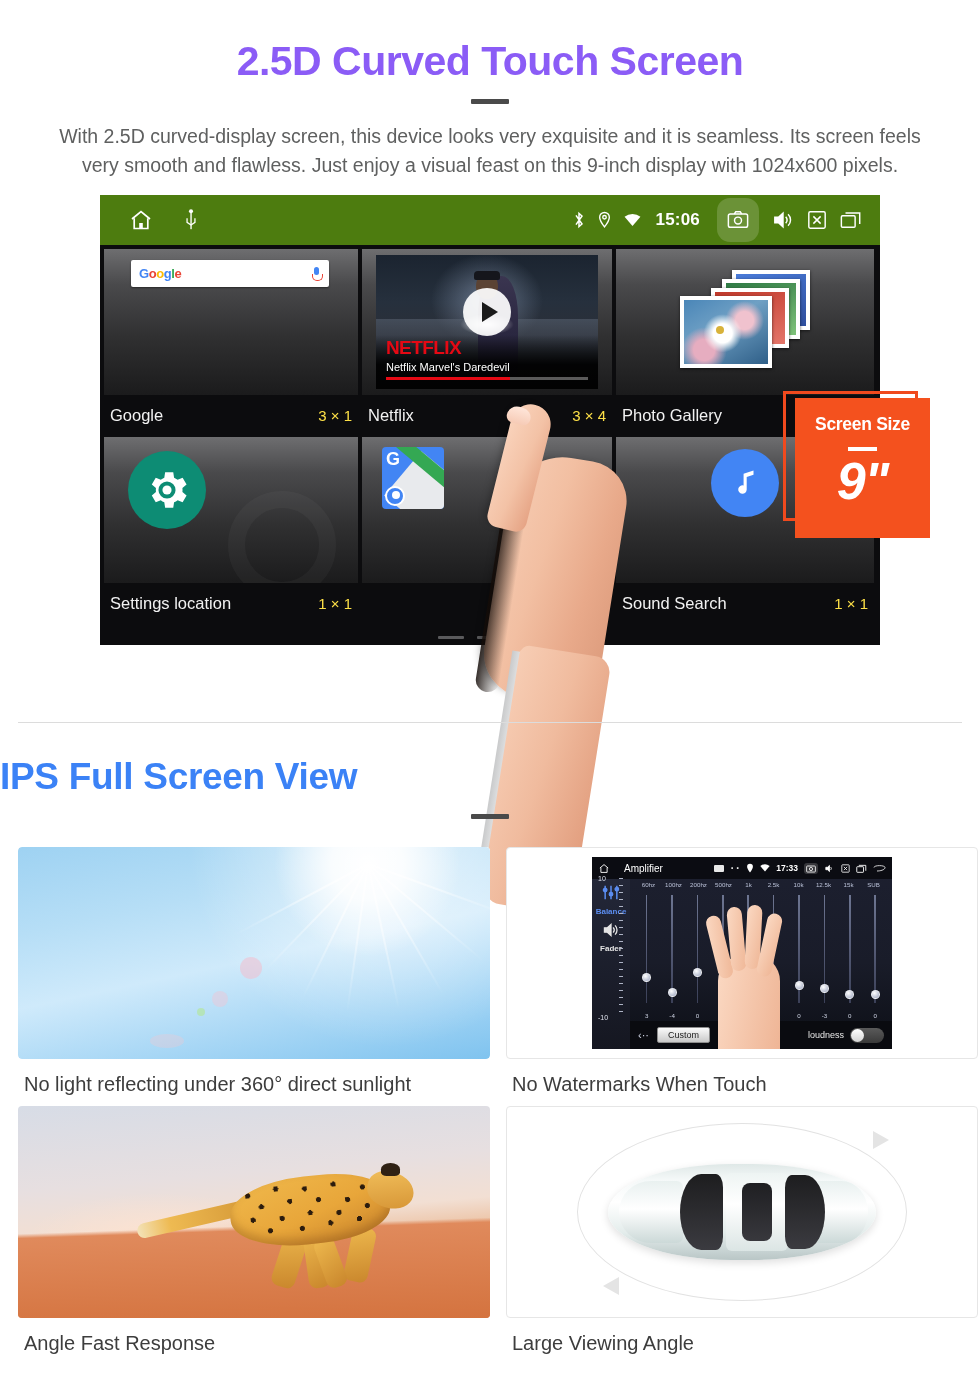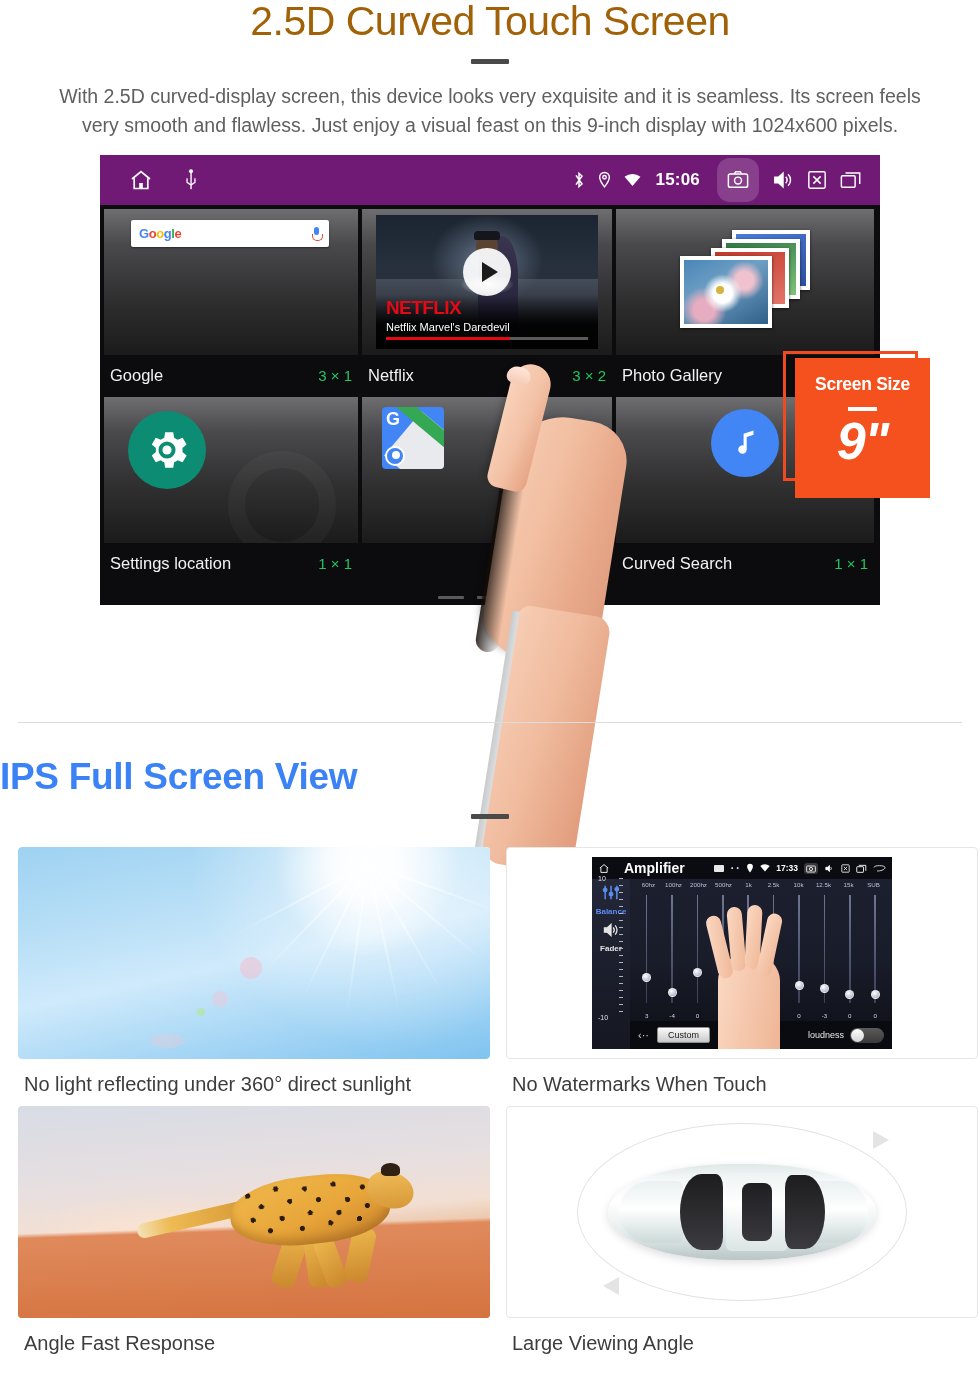--- a/index.html
+++ b/index.html
@@ -10,23 +10,24 @@
     color:#3a3a3a;
     position:relative;
     overflow:hidden;
   }
 
   
   .sec1{ position:relative; width:980px; }
   .h1{
     text-align:center;
     font-size:41px;
-    font-weight:normal;
-    color:#a16207;
+    font-weight:bold;
+    color:#8b5cf6;
     letter-spacing:-0.5px;
+    padding-top:40px;
     line-height:1.05;
   }
   .rule{
     width:38px; height:5px; background:#4a4a4a;
     margin:16px auto 0 auto; border-radius:1px;
   }
   .lede{
     width:870px; margin:18px auto 0 auto;
     text-align:center; font-size:19.5px; line-height:1.5;
     color:#5f6060; font-weight:400;
@@ -36,21 +37,21 @@
   .devwrap{ position:relative; width:980px; height:505px; margin-top:14px; }
   .android{
     position:absolute; left:100px; top:0px;
     width:780px; height:450px;
     background:#0c0c0e;
     overflow:hidden;
   }
   
   .statusbar{
     position:absolute; left:0; top:0; width:100%; height:50px;
-    background:#701a75;
+    background:#4d7c0f;
     display:flex; align-items:center;
   }
   .sb-left{ display:flex; align-items:center; gap:30px; padding-left:28px; }
   .sb-right{
     margin-left:auto; display:flex; align-items:center;
     gap:13px; padding-right:18px;
   }
   .sbicon{ display:inline-flex; align-items:center; justify-content:center; color:#fff; }
   .sbtime{ color:#ffffff; font-size:17px; font-weight:bold; letter-spacing:0.2px; margin:0 4px 0 2px;}
   .sb-hl{
@@ -72,21 +73,21 @@
   .tile{
     position:relative; width:100%; height:146px;
     background:linear-gradient(180deg,#6e6e70 0%,#4a4a4c 24%,#303031 60%,#1b1b1c 100%);
     overflow:hidden;
   }
   .tilebar{
     display:flex; align-items:center; justify-content:space-between;
     padding:6px 6px 0 6px; height:36px;
   }
   .tname{ color:#f2f2f2; font-size:16.5px; }
-  .tsize{ color:#22c55e; font-size:15px; }
+  .tsize{ color:#fde047; font-size:15px; }
 
   
   .gbox{
     position:absolute; left:27px; top:11px; width:198px; height:27px;
     background:#ffffff; border-radius:2px;
     box-shadow:0 1px 2px rgba(0,0,0,.45);
     display:flex; align-items:center; justify-content:space-between;
     padding:0 8px;
   }
   .glogo{ font-size:13px; font-weight:bold; letter-spacing:-0.4px; }
@@ -336,21 +337,21 @@
   .ampwrap{ width:300px; height:192px; position:relative; }
   .amp{
     position:absolute; inset:0;
     background:linear-gradient(180deg,#1d2030 0%,#191c29 55%,#0d0f16 100%);
     overflow:hidden;
   }
   .amp-top{
     position:absolute; left:0; right:0; top:0; height:22px;
     background:#0b0c12; display:flex; align-items:center; padding:0 6px;
   }
-  .amp-title{ color:#fff; font-size:14px; font-weight:bold; margin-left:14px; }
+  .amp-title{ color:#fff; font-size:10px; font-weight:normal; margin-left:14px; }
   .amp-ic{ display:inline-flex; align-items:center; color:#e8e8e8; }
   .amp-right{ margin-left:auto; display:flex; align-items:center; gap:6px; }
   .amp-time{ color:#fff; font-size:8.5px; font-weight:bold; }
   .amp-hl{ background:rgba(255,255,255,.18); border-radius:3px; padding:1px 2px; }
 
   .amp-side{
     position:absolute; left:0; top:22px; width:38px; bottom:0;
     background:linear-gradient(180deg,#232738,#151721);
     display:flex; flex-direction:column; align-items:center; padding-top:5px; gap:2px;
   }
@@ -632,21 +633,21 @@
                 <div class="play"></div>
                 <div class="nfx-shade"></div>
                 <div class="nfx-logo">NETFLIX</div>
                 <div class="nfx-sub">Netflix Marvel's Daredevil</div>
                 <div class="nfx-bar"></div>
                 <div class="nfx-bar2"></div>
               </div>
             </div>
             <div class="tilebar">
               <span class="tname">Netflix</span>
-              <span class="tsize">3 × 2</span>
+              <span class="tsize">3 × 4</span>
             </div>
           </div>
 
           <div class="cell c-2x2">
             <div class="tile">
               <div class="ph">
                 <div class="pcard pc1"></div>
                 <div class="pcard pc2"></div>
                 <div class="pcard pc3"></div>
                 <div class="pcard pc4"></div>
@@ -691,21 +692,21 @@
 
           <div class="cell c-2x2">
             <div class="tile">
               <div class="ssearch">
                 <svg viewBox="0 0 24 24" fill="#fff">
                   <path d="M11 5.5 L18 3.2 V6.2 L13.2 7.8 V16.6 a3 3 0 1 1-2.2-2.9V5.5z"></path>
                 </svg>
               </div>
             </div>
             <div class="tilebar">
-              <span class="tname">Curved Search</span>
+              <span class="tname">Sound Search</span>
               <span class="tsize">1 × 1</span>
             </div>
           </div>
         </div>
 
         <div class="dots">
           <span class="dash"></span>
           <span class="dash"></span>
           <span class="dash on"></span>
         </div>

